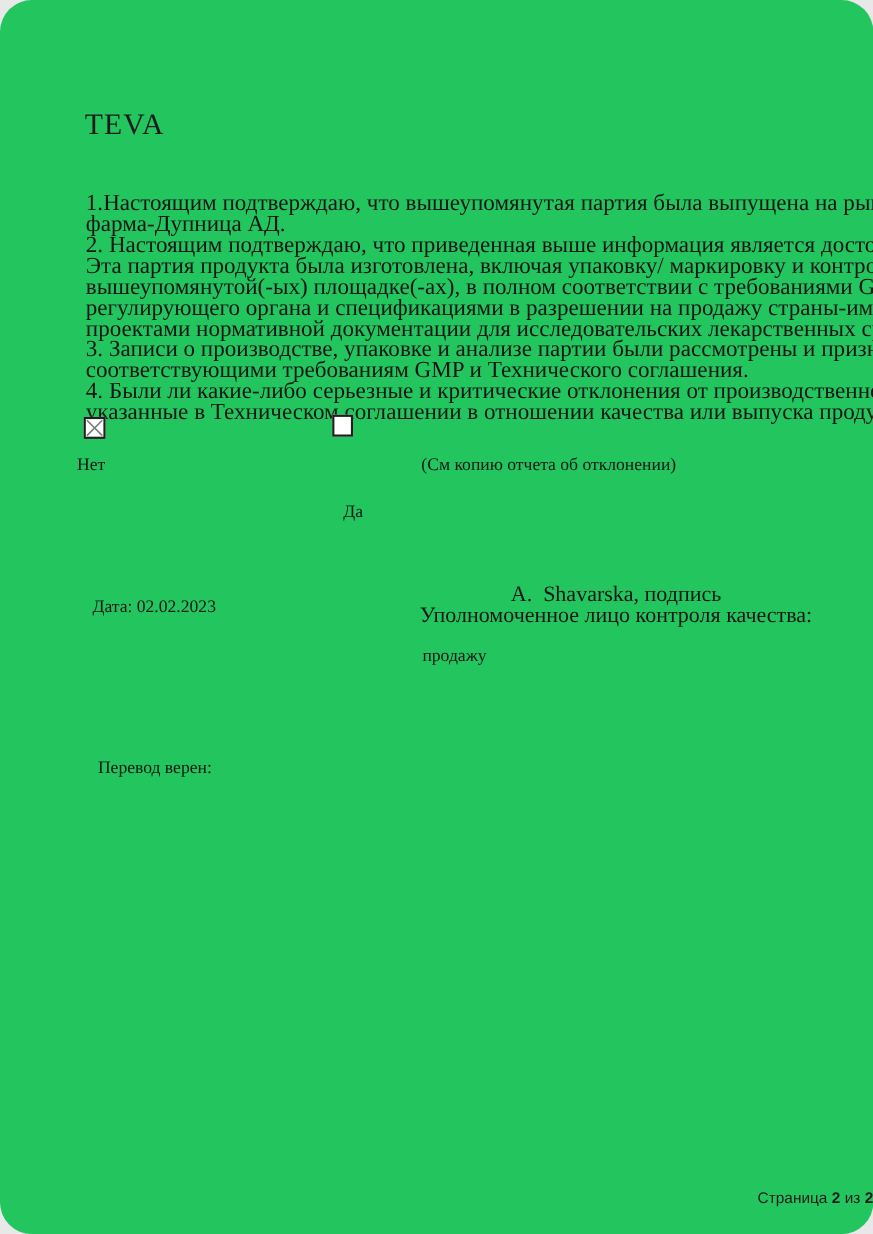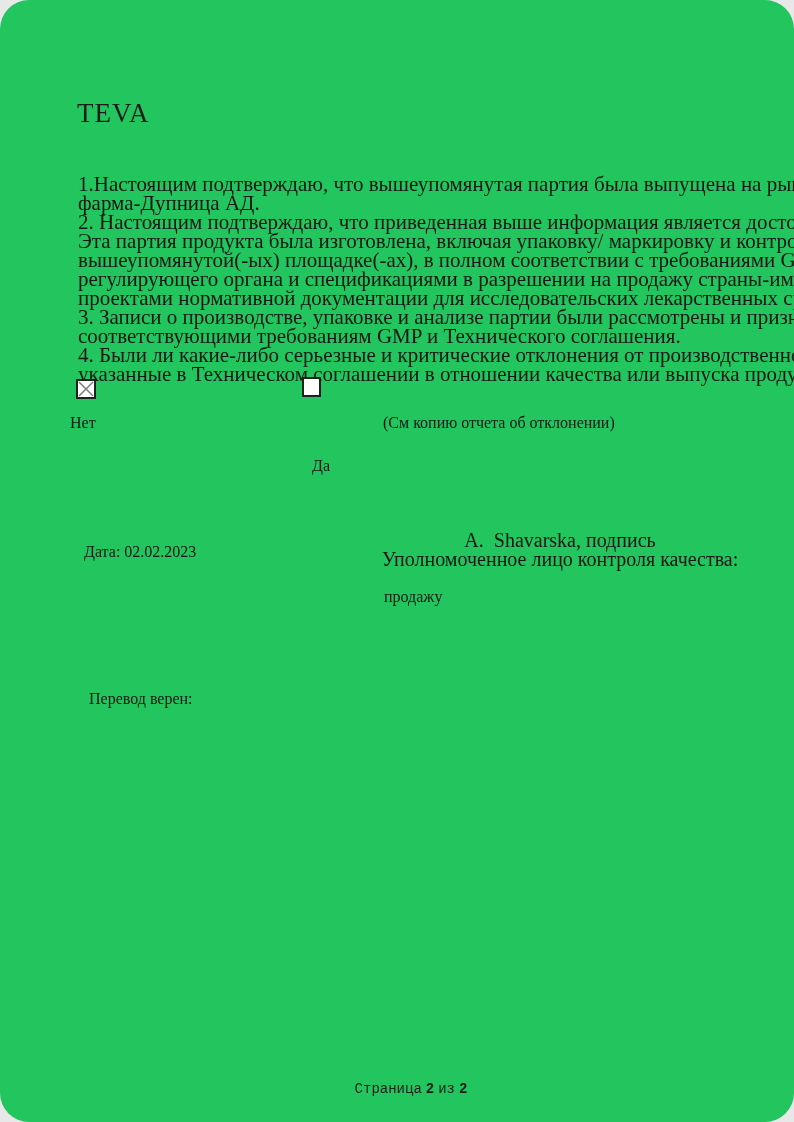--- a/index.html
+++ b/index.html
@@ -74,24 +74,24 @@
     top: 690px;
     font-size: 16px;
     margin-left: 12px;
   }
   .footer {
     position: absolute;
     left: 0;
     top: 1081px;
     width: 100%;
     display: flex;
-    justify-content: center;
+    justify-content: flex-end;
     gap: 4px;
     padding-left: 28px;
-    font-family: Liberation Mono, monospace;
+    font-family: Liberation Sans, sans-serif;
     font-size: 14px;
     color: #1c1c1c;
   }
   .footer .num { font-weight: bold; }
 </style>
 </head>
 <body>
 
 <div class="page">
 

